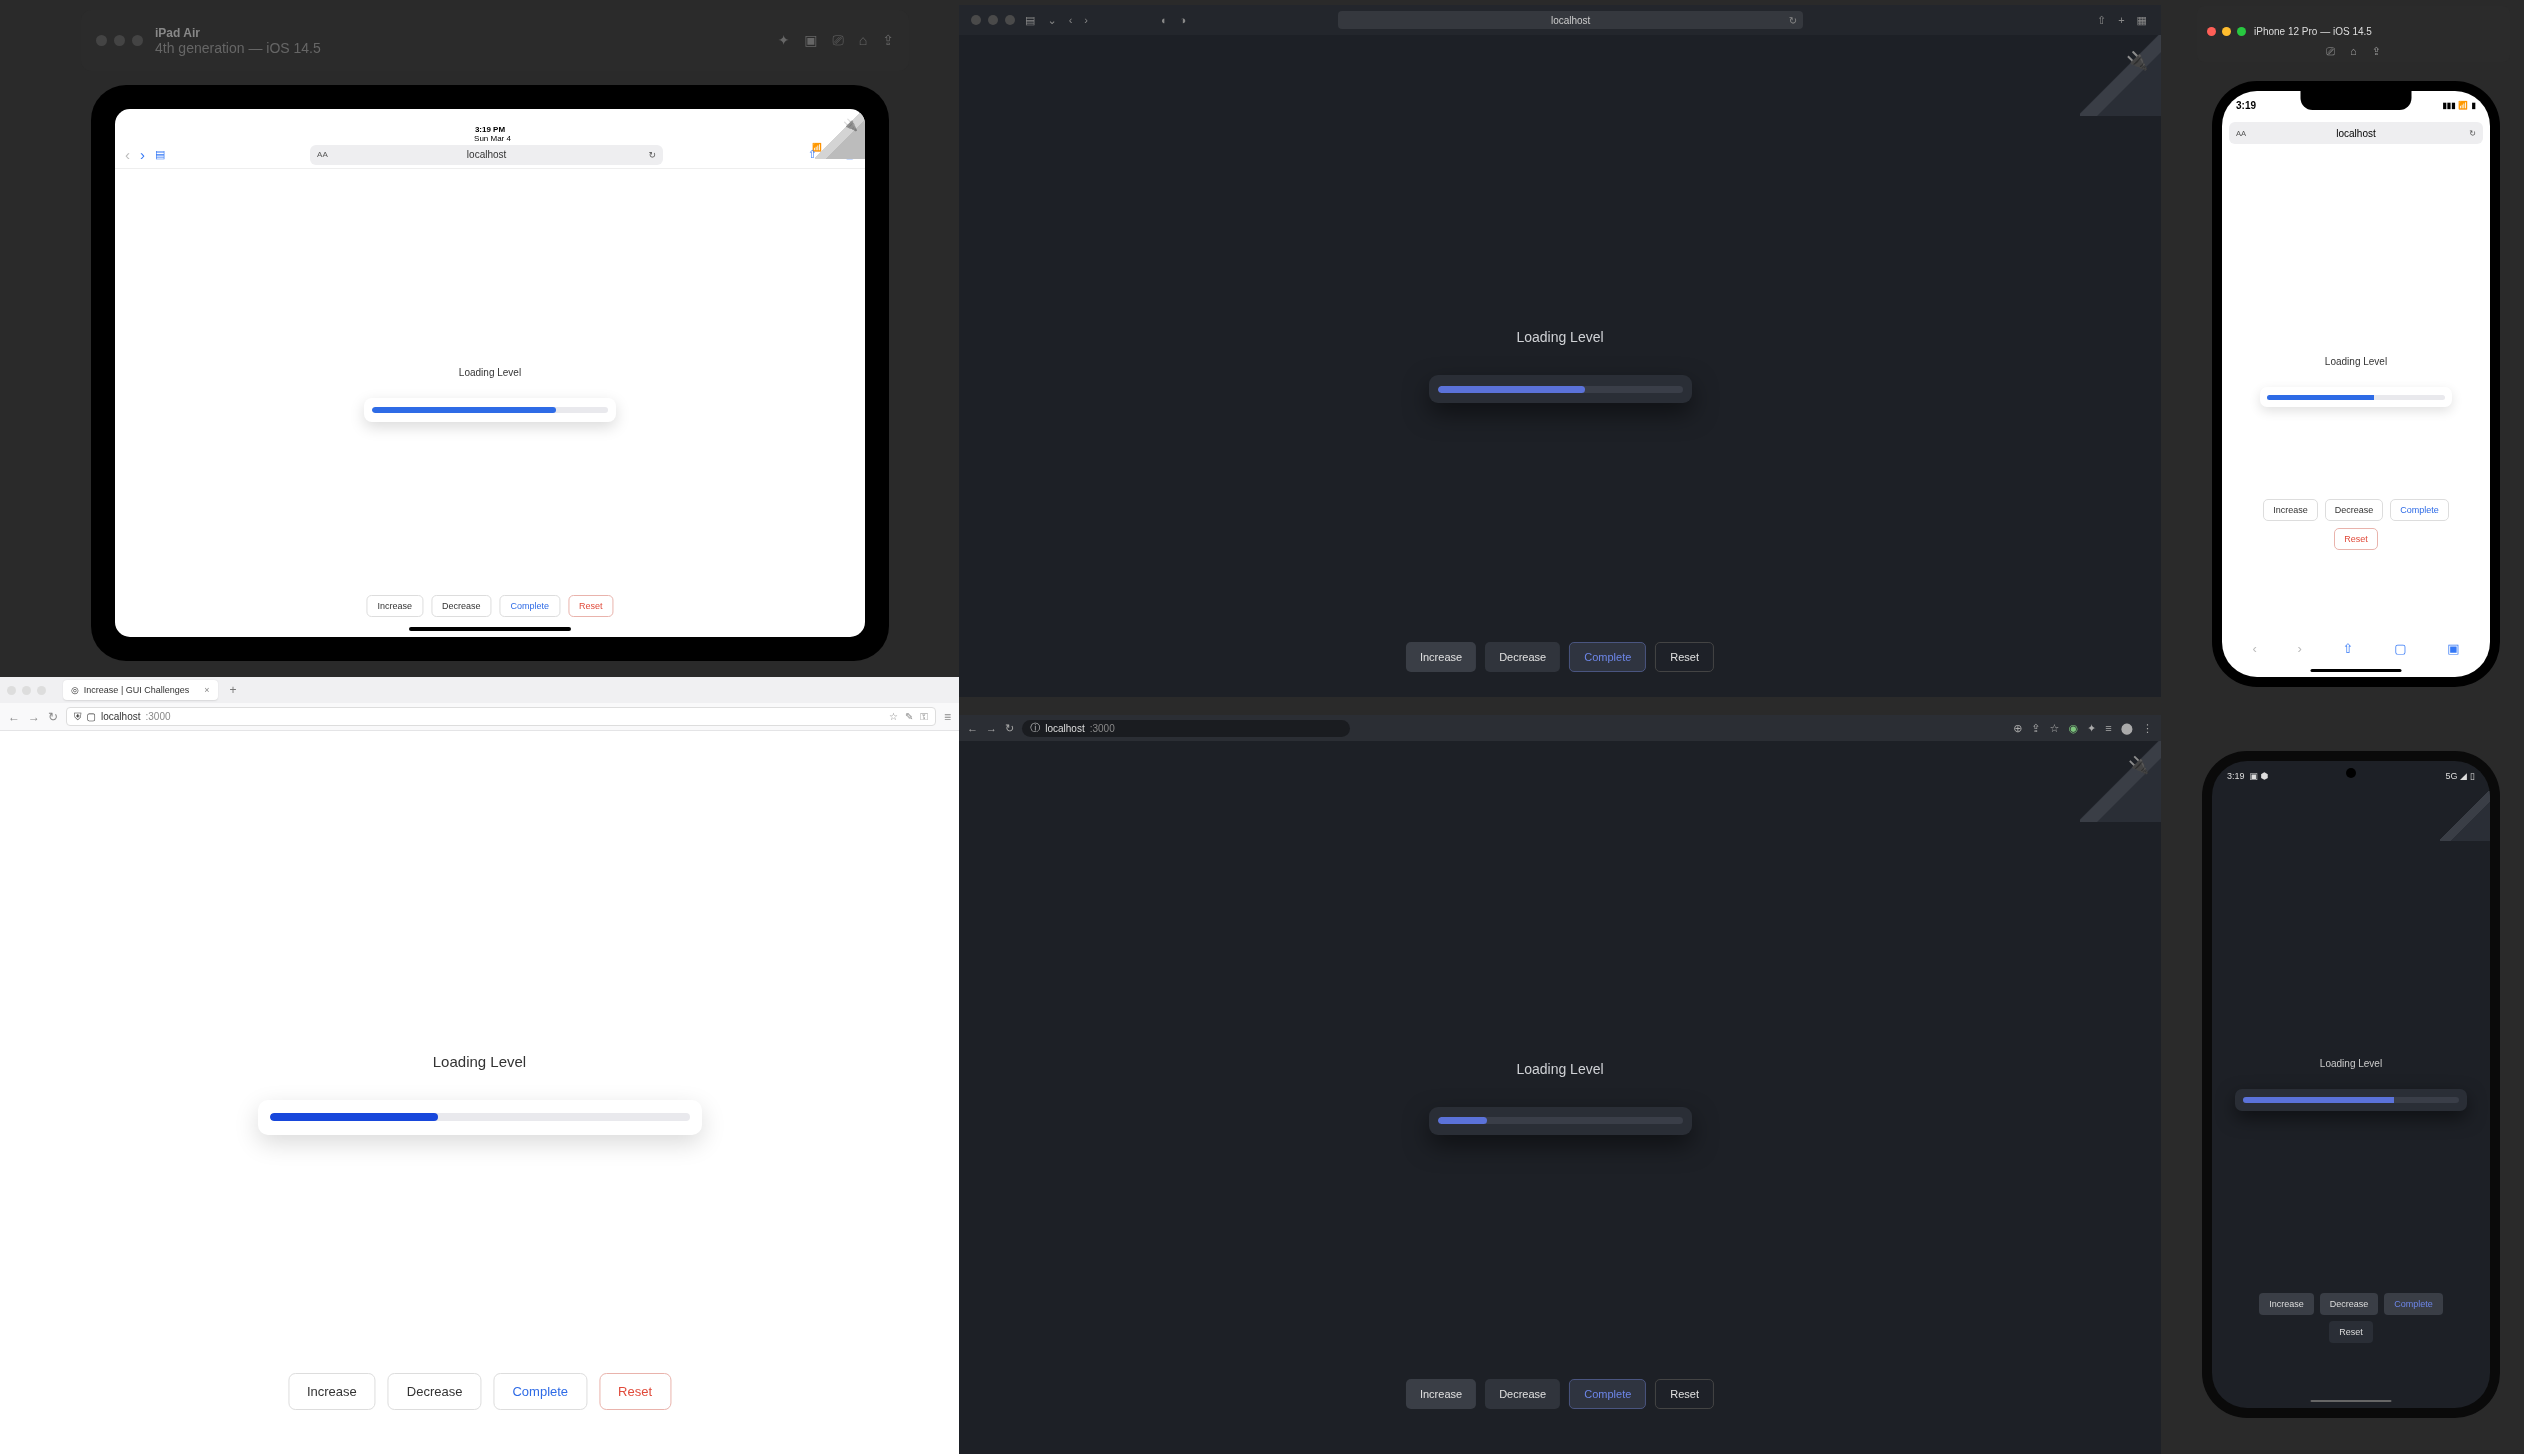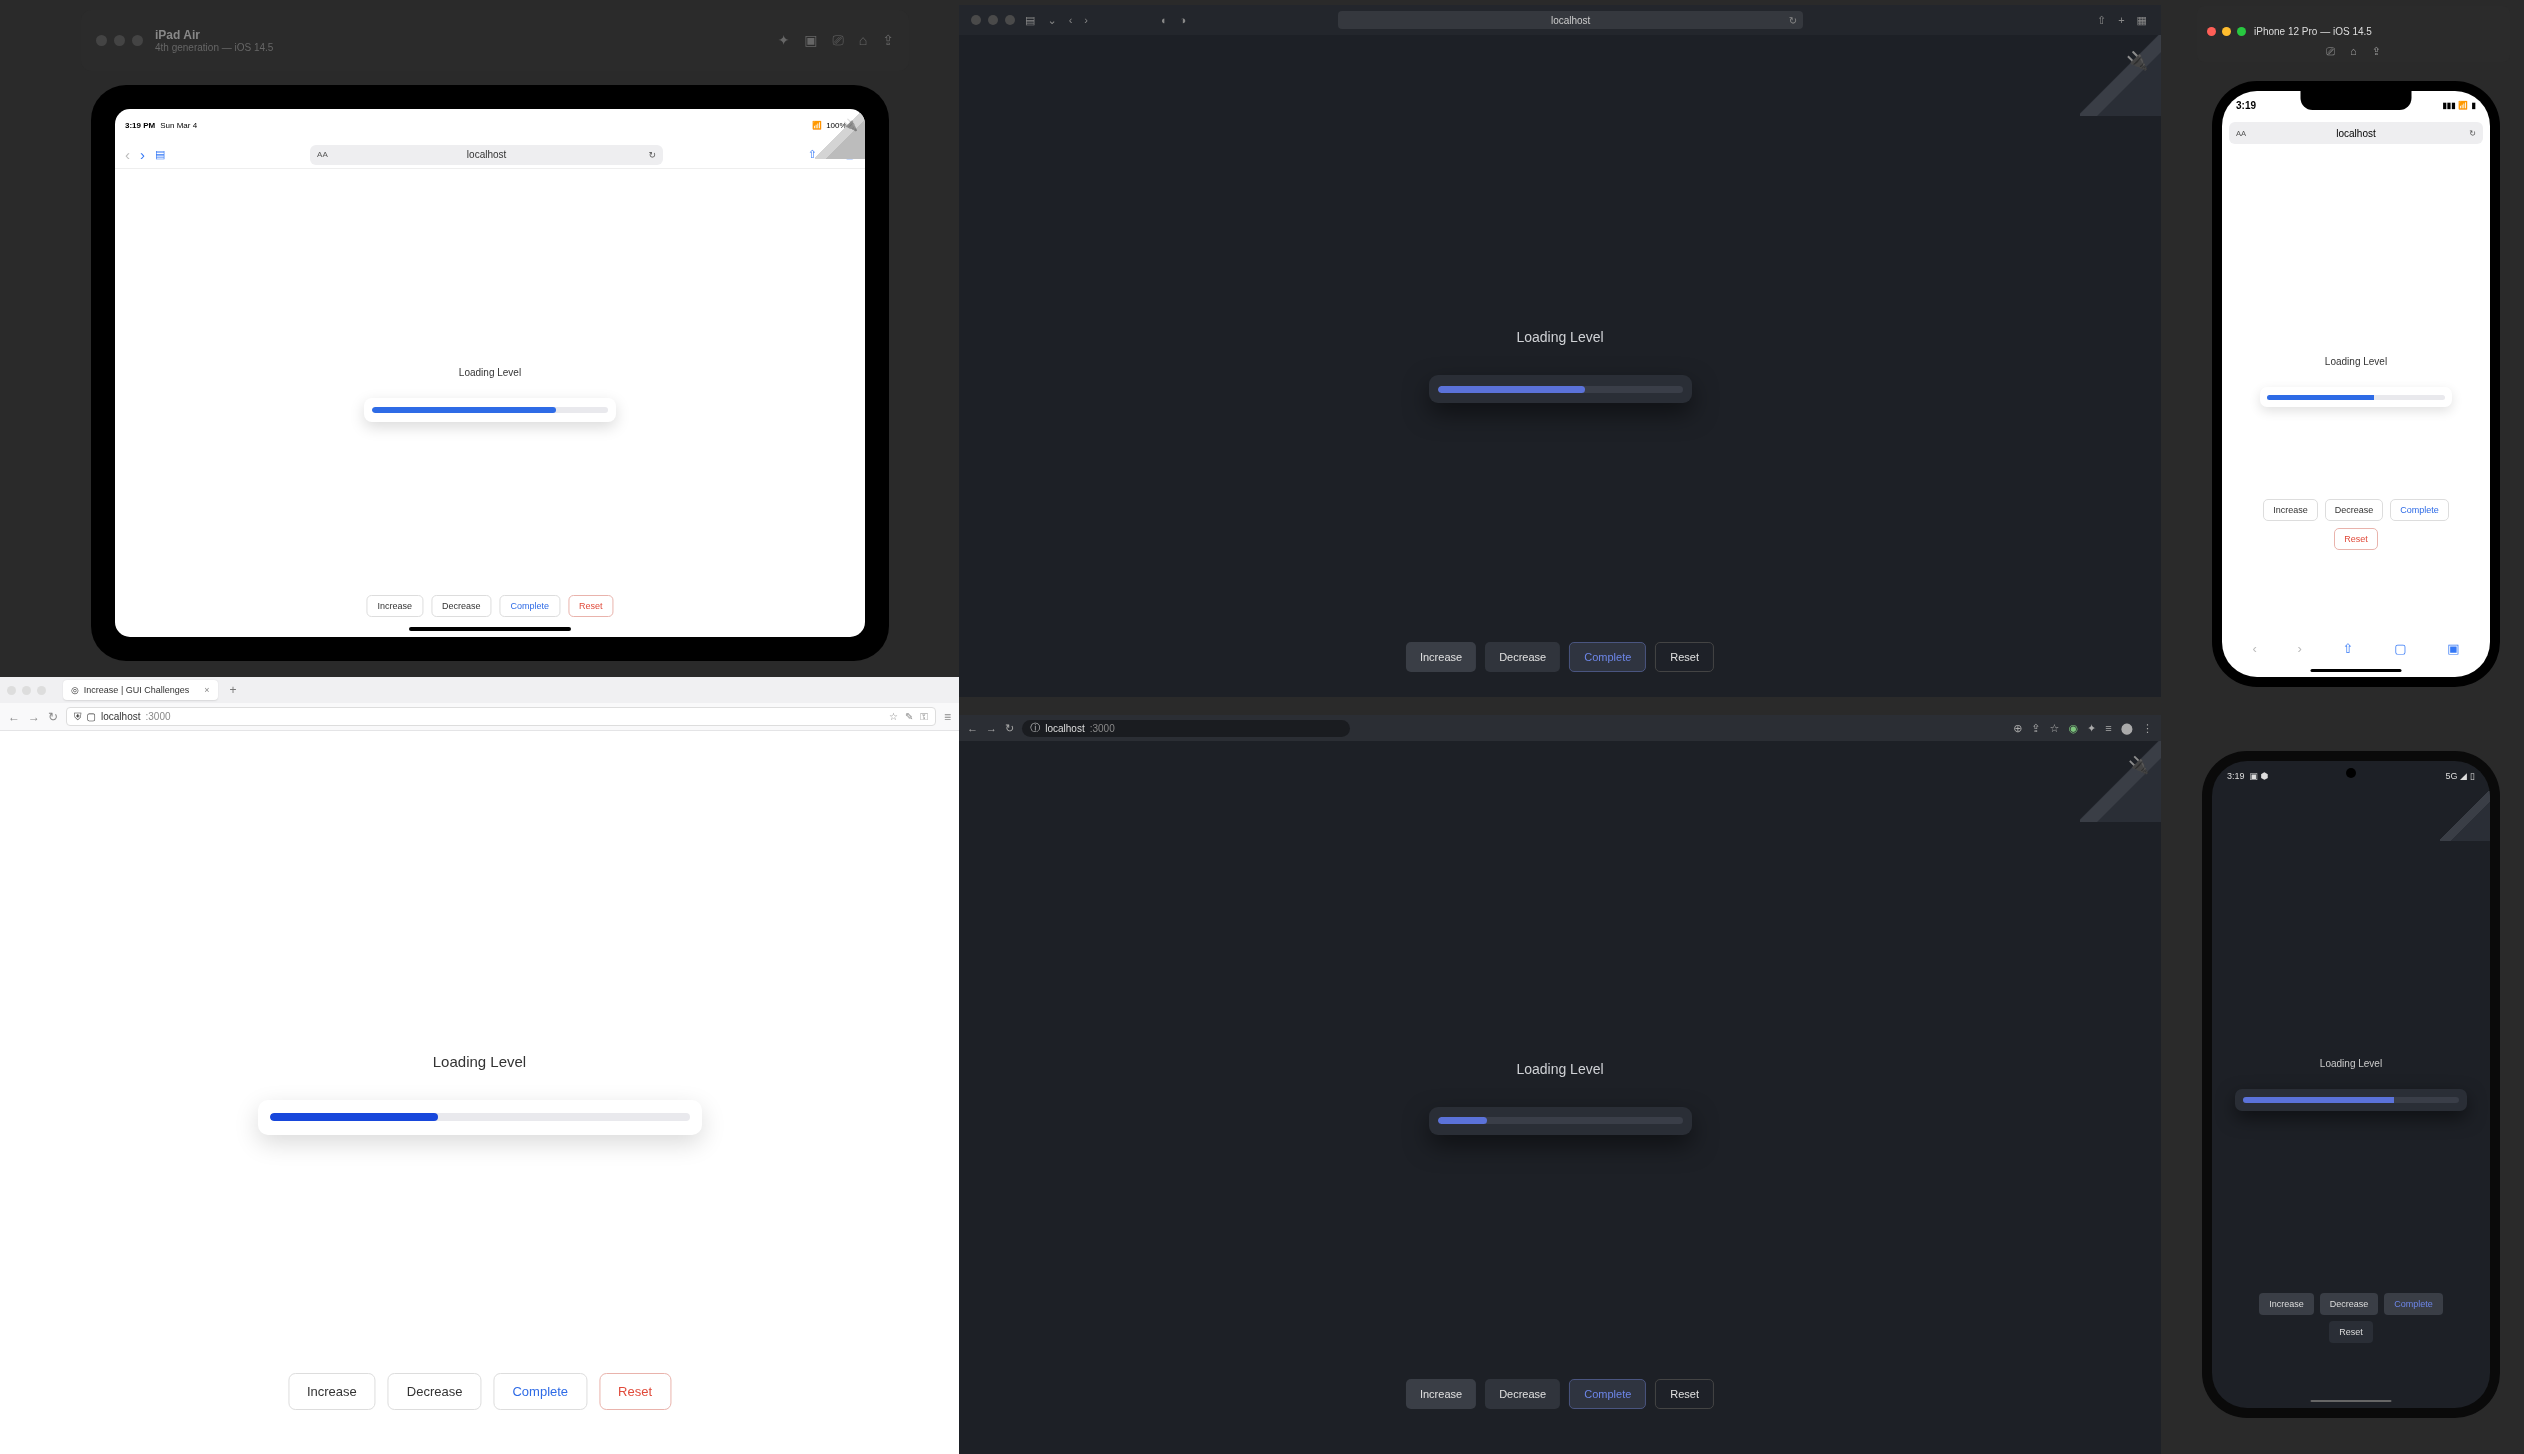--- a/index.html
+++ b/index.html
@@ -4,26 +4,26 @@
 <style>
 * { margin: 0; padding: 0; box-sizing: border-box; font-family: -apple-system, BlinkMacSystemFont, "Segoe UI", sans-serif; }
 body { background: #2a2a2a; width: 2585px; height: 1454px; position: relative; overflow: hidden; }
 
 
 .panel-ipad-sim { position: absolute; left: 81px; top: 10px; width: 828px; height: 61px; background: #2b2b2b; border-radius: 10px; display: flex; align-items: center; padding: 0 15px; }
 .panel-ipad-sim .dots { display: flex; gap: 7px; }
 .panel-ipad-sim .dot { width: 11px; height: 11px; border-radius: 50%; background: #444; }
 .panel-ipad-sim .title-block { margin-left: 12px; color: #888; }
 .panel-ipad-sim .title-block .t1 { font-size: 12px; font-weight: 600; }
-.panel-ipad-sim .title-block .t2 { font-size: 10px; color: #666; text-align: center; }
+.panel-ipad-sim .title-block .t2 { font-size: 14px; color: #666; text-align: center; }
 .panel-ipad-sim .icons-right { margin-left: auto; display: flex; gap: 15px; color: #666; font-size: 14px; }
 
 .ipad-device { position: absolute; left: 91px; top: 85px; width: 798px; height: 576px; background: #000; border-radius: 35px; padding: 24px; }
 .ipad-screen { width: 100%; height: 100%; background: #fff; border-radius: 15px; position: relative; overflow: hidden; }
-.ipad-statusbar { height: 14px; display: flex; align-items: center; padding: 16px 10px; font-size: 8px; color: #000; }
+.ipad-statusbar { height: 14px; display: flex; align-items: center; padding: 16px 10px; font-size: 8px; color: #000; flex-direction: column; }
 .ipad-statusbar .time { font-weight: 600; }
 .ipad-statusbar .right { margin-left: auto; display: flex; gap: 4px; align-items: center; }
 .ipad-toolbar { height: 28px; display: flex; align-items: center; padding: 0 10px; gap: 10px; border-bottom: 0.5px solid #eee; }
 .ipad-toolbar .nav { color: #3478f6; font-size: 15px; }
 .ipad-toolbar .nav.dim { color: #bbb; }
 .ipad-toolbar .addr { flex: 0 0 auto; margin: 0 auto; width: 353px; height: 20px; background: #eeeef0; border-radius: 6px; display: flex; align-items: center; justify-content: center; font-size: 10px; color: #333; position: relative; }
 .ipad-toolbar .addr .aa { position: absolute; left: 7px; font-size: 8px; color: #555; }
 .ipad-toolbar .addr .reload { position: absolute; right: 7px; font-size: 9px; color: #555; }
 .ipad-content { position: absolute; top: 42px; left: 0; right: 0; bottom: 0; display: flex; flex-direction: column; align-items: center; justify-content: center; }
 .ipad-loading-label { font-size: 10px; color: #333; margin-bottom: 20px; }

